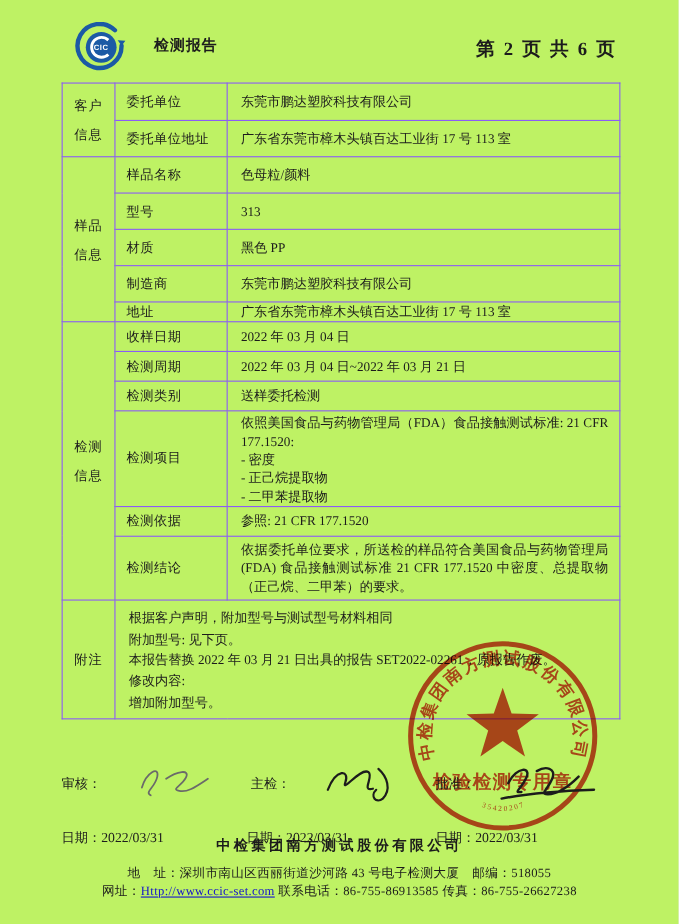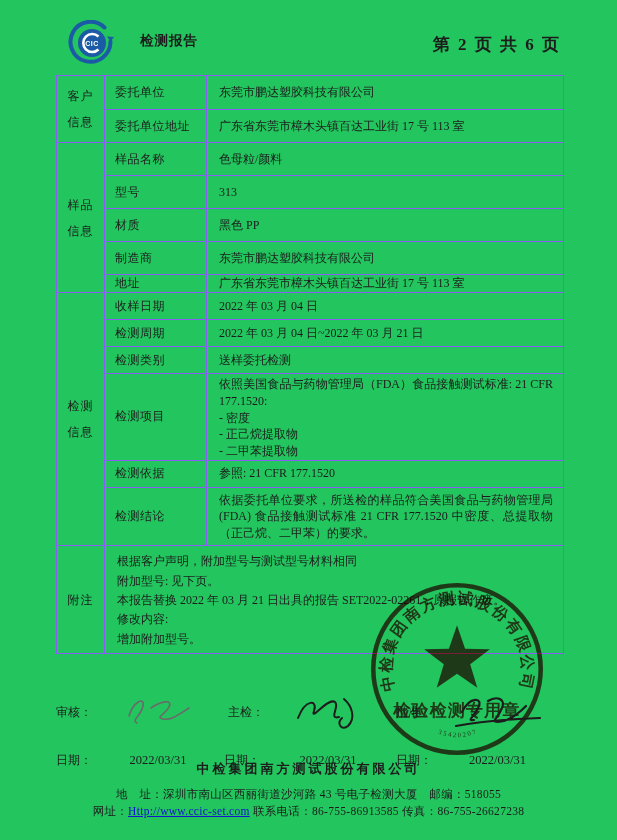--- a/index.html
+++ b/index.html
@@ -1,20 +1,20 @@
 <!DOCTYPE html>
 <html><head>
 <meta charset="utf-8">
 <style>
   * { margin:0; padding:0; box-sizing:border-box; }
   html,body { background:#e8e8e8; }
   body { font-family:"Liberation Serif","DejaVu Serif",serif; color:#1c1c1c; }
   .page {
     position:relative; width:617px; height:840px; margin:0 auto;
-    background:#22c55e; overflow:hidden;
+    background:#bef264; overflow:hidden;
   }
   
   .header { position:absolute; left:0; top:18px; width:617px; height:50px; }
   .logo { position:absolute; left:66px; top:2px; }
   .hdr-title { position:absolute; left:140px; top:14px; font-weight:bold; font-size:13.5px; letter-spacing:1px; }
   .hdr-no { position:absolute; left:236px; top:15px; font-weight:bold; font-size:12.5px; }
   .hdr-page { position:absolute; right:56px; top:15px; font-weight:bold; font-size:17px; letter-spacing:2px; }
   
   table.info { position:absolute; left:56px; top:75px; border-collapse:collapse; table-layout:fixed; }
   table.info td { border:1px solid #8b5cf6; font-size:12px; vertical-align:middle; }
@@ -32,21 +32,21 @@
   
   .sigzone { position:absolute; left:56px; top:688px; width:507px; z-index:6; }
   .sigrow { display:flex; }
   .sigcol { display:flex; align-items:center; }
   .sigcol .role { font-size:12px; white-space:nowrap; }
   .sigcol .sigimg { flex:1; text-align:center; }
   .c1 { width:168px; } .c2 { width:172px; } .c3 { width:167px; }
   .daterow { display:flex; margin-top:16px; }
   .datecol { display:flex; align-items:center; }
   .datecol .dlabel { font-size:12px; white-space:nowrap; }
-  .datecol .dval { flex:1; text-align:center; font-size:12.5px; }
+  .datecol .dval { flex:1; font-size:12.5px; }
   
   .footer { position:absolute; left:0; bottom:20px; width:617px; text-align:center; }
   .f-company { font-weight:bold; font-size:13px; letter-spacing:3px; margin-bottom:8px; }
   .f-line { font-size:11.5px; line-height:17px; letter-spacing:0.3px; }
   .f-link { color:#1414cc; text-decoration:underline; }
 </style>
 </head>
 <body>
 
 <div class="page">

